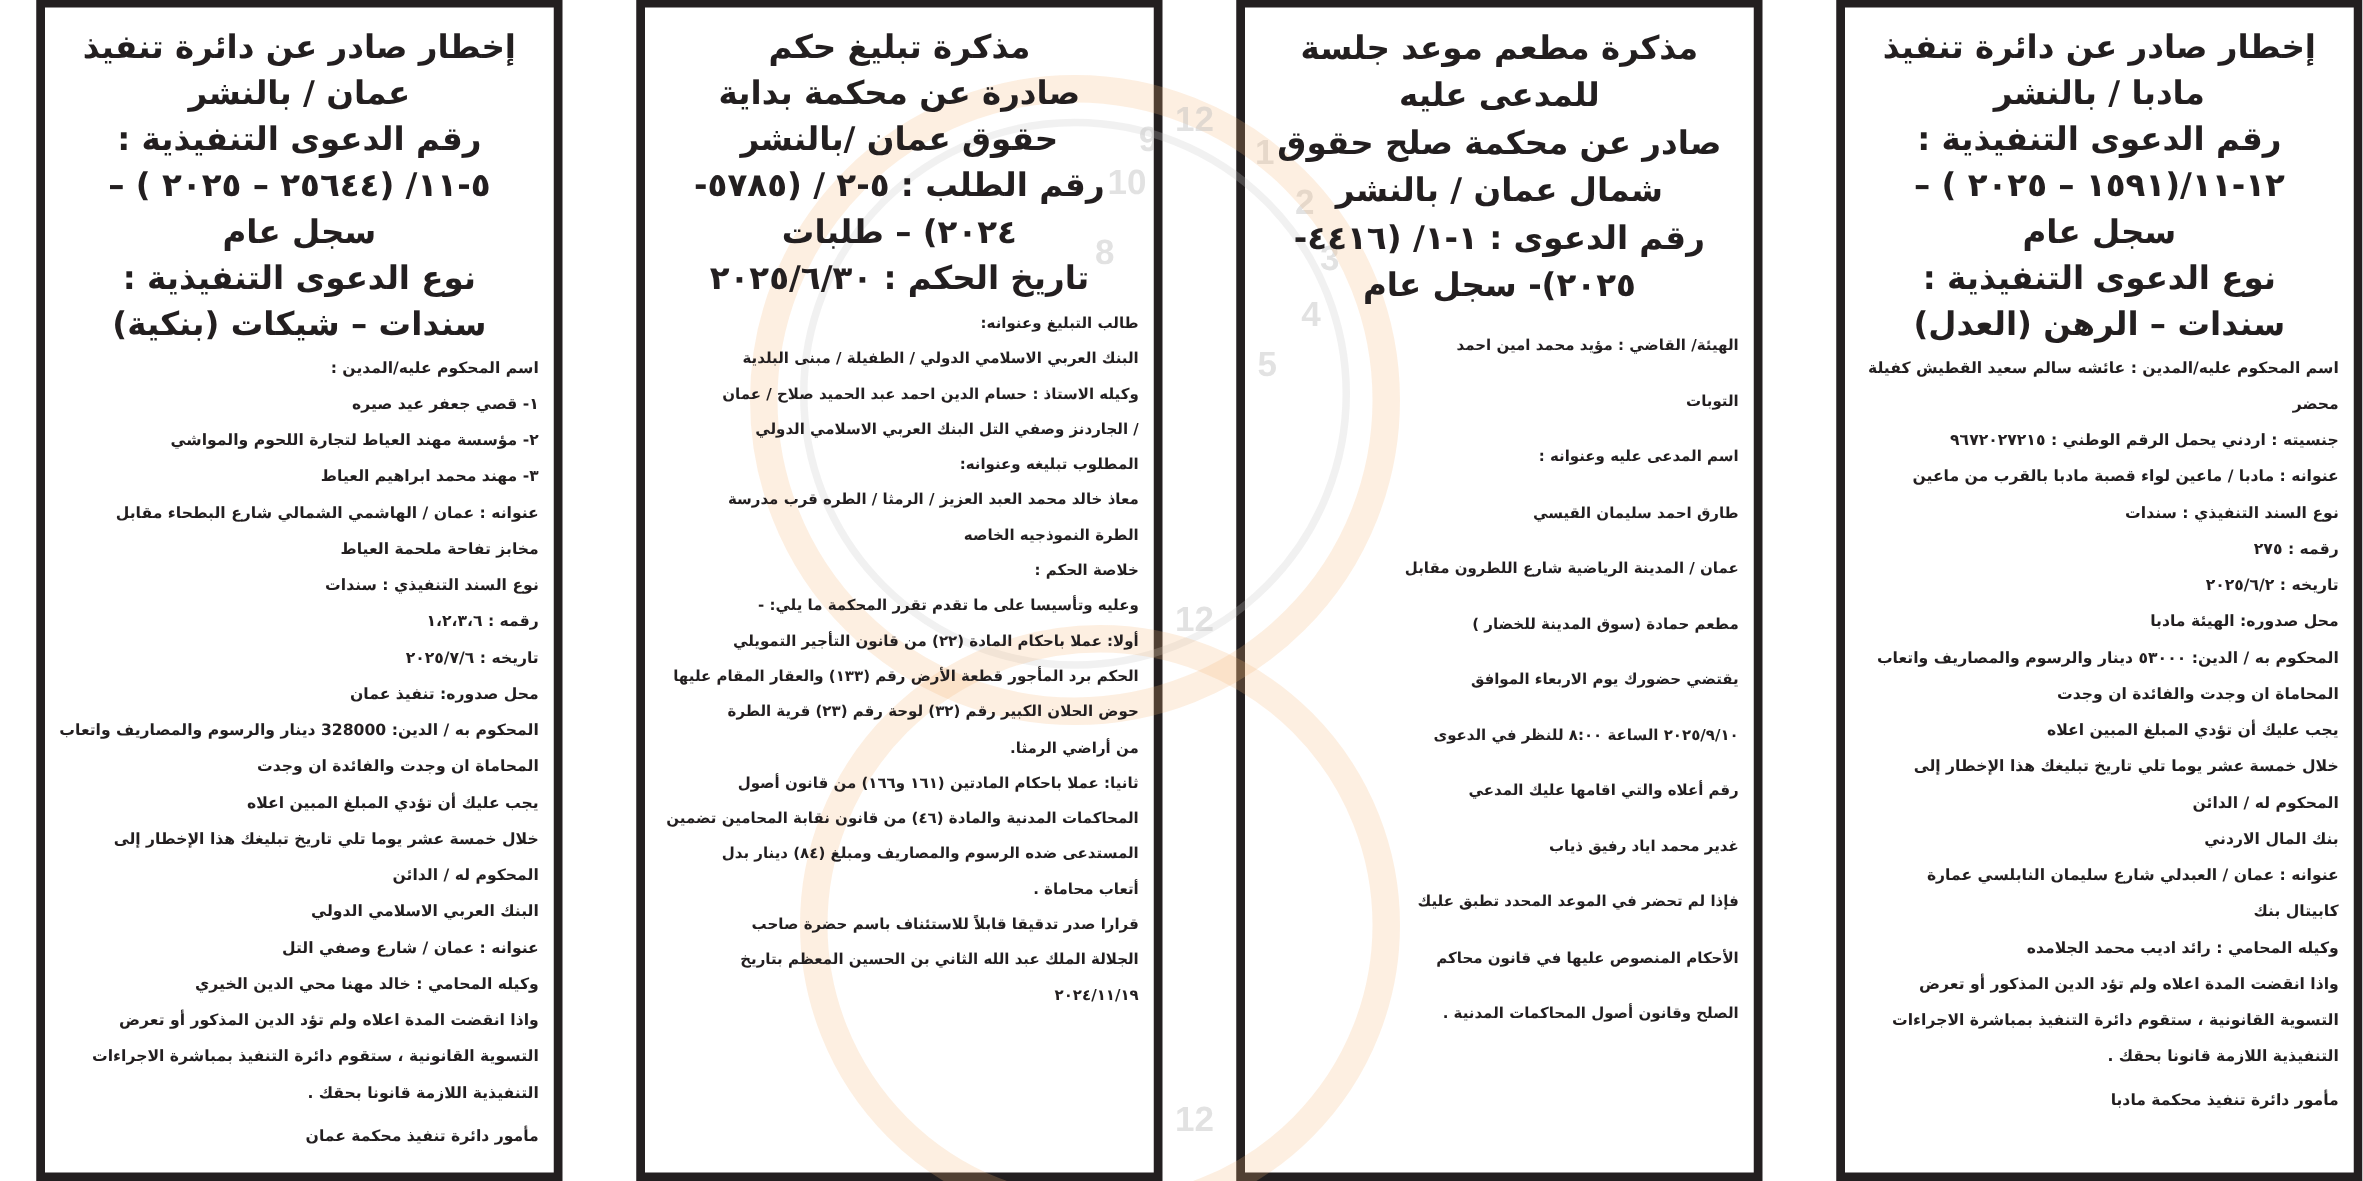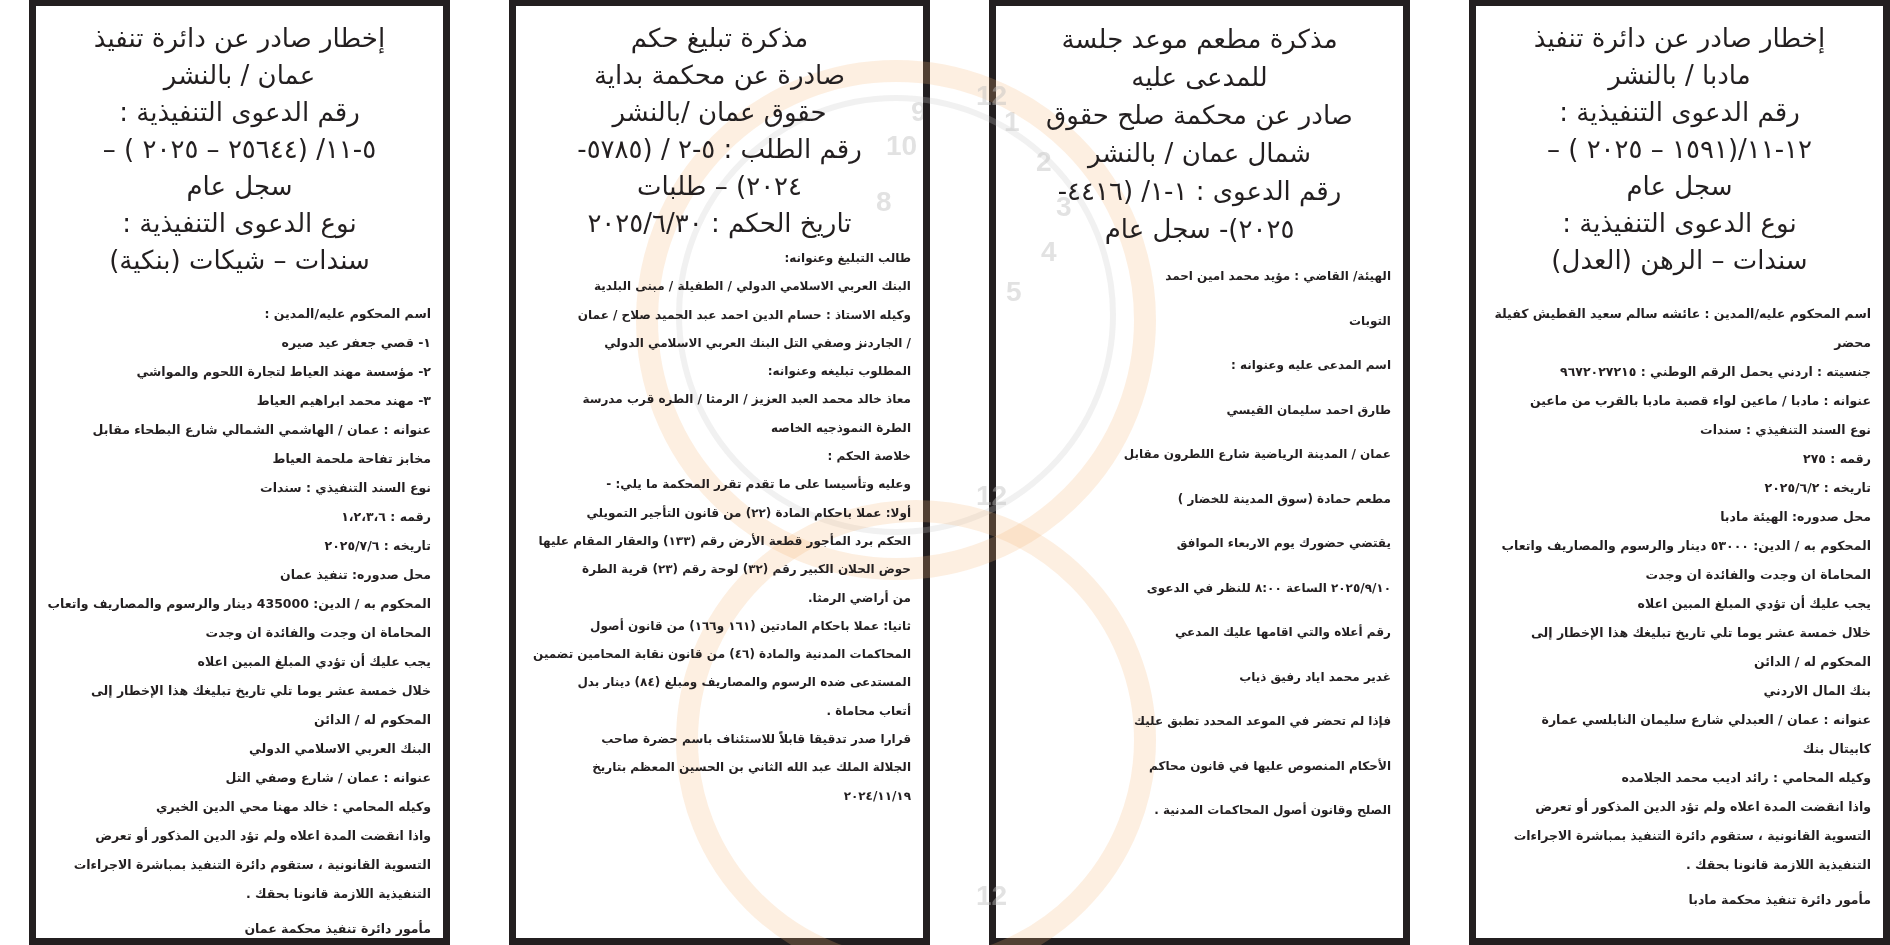--- a/index.html
+++ b/index.html
@@ -3,31 +3,31 @@
 <meta charset="utf-8">
 <style>
   html, body { margin:0; padding:0; }
   body { width:1890px; height:945px; background:#ffffff; position:relative; overflow:hidden; font-family:"DejaVu Sans", sans-serif; color:#231f20; }
   .panel { position:absolute; top:0; height:945px; box-sizing:border-box; border:7px solid #231f20; border-top-width:6px; background:#fff; overflow:hidden; }
   .panel.p1 { left:29px; width:421px; }
   .panel.p2 { left:509px; width:421px; }
   .panel.p3 { left:989px; width:421px; }
   .panel.p4 { left:1469px; width:421px; }
   .inner { position:relative; z-index:2; direction:rtl; padding:8px 12px 0 12px; }
-  .title { text-align:center; font-weight:normal; font-size:26px; line-height:37px; margin-top:6px; }
+  .title { text-align:center; font-weight:bold; font-size:26px; line-height:37px; margin-top:6px; }
   .title div { white-space:nowrap; }
-  .body { text-align:right; font-weight:bold; font-size:13.2px; line-height:28.8px; margin-top:20px; }
+  .body { text-align:right; font-weight:bold; font-size:13.2px; line-height:28.8px; margin-top:0; }
   .body div { white-space:nowrap; overflow:hidden; }
   .p2 .title { font-size:26px; line-height:37px; }
   .p2 .body { font-size:13.2px; line-height:28.5px; margin-top:2px; }
   .p3 .body { font-size:12px; line-height:44.5px; margin-top:6px; }
   .p3 .title { line-height:38px; }
   .sig { margin-top:6px; }
   
-  .wm { position:absolute; z-index:1; pointer-events:none;margin-left:36px; }
+  .wm { position:absolute; z-index:1; pointer-events:none; }
   .wm-ring { border-radius:50%; border:22px solid rgba(245,180,120,0.22); box-sizing:border-box; }
   .wm-clock { border-radius:50%; border:6px solid rgba(200,200,200,0.25); box-sizing:border-box; }
   .wm-num { position:absolute; font-size:28px; font-weight:bold; color:rgba(190,190,190,0.45); font-family:"Liberation Sans", sans-serif; }
 </style>
 </head>
 <body>
 
 <div class="wm wm-ring" style="left:600px; top:60px; width:520px; height:520px;"></div>
 <div class="wm wm-clock" style="left:640px; top:95px; width:440px; height:440px;"></div>
 <div class="wm wm-ring" style="left:640px; top:500px; width:480px; height:480px;"></div>
@@ -47,21 +47,21 @@
       <div>اسم المحكوم عليه/المدين :</div>
       <div>١- قصي جعفر عيد صيره</div>
       <div>٢- مؤسسة مهند العياط لتجارة اللحوم والمواشي</div>
       <div>٣- مهند محمد ابراهيم العياط</div>
       <div>عنوانه  :  عمان / الهاشمي الشمالي شارع البطحاء مقابل</div>
       <div>مخابز تفاحة ملحمة العياط</div>
       <div>نوع السند التنفيذي : سندات</div>
       <div>رقمه : ١،٢،٣،٦</div>
       <div>تاريخه : ٢٠٢٥/٧/٦</div>
       <div>محل صدوره: تنفيذ عمان</div>
-      <div>المحكوم به / الدين: 435000  دينار والرسوم والمصاريف واتعاب</div>
+      <div>المحكوم به / الدين: 328000  دينار والرسوم والمصاريف واتعاب</div>
       <div>المحاماة ان وجدت والفائدة ان وجدت</div>
       <div>يجب عليك أن تؤدي المبلغ المبين اعلاه</div>
       <div>خلال خمسة عشر يوما تلي تاريخ تبليغك هذا الإخطار إلى</div>
       <div>المحكوم له / الدائن</div>
       <div>البنك العربي الاسلامي الدولي</div>
       <div>عنوانه : عمان / شارع وصفي التل</div>
       <div>وكيله المحامي : خالد مهنا محي الدين الخيري</div>
       <div>واذا انقضت المدة اعلاه ولم تؤد الدين المذكور أو تعرض</div>
       <div>التسوية القانونية ، ستقوم دائرة التنفيذ بمباشرة الاجراءات</div>
       <div>التنفيذية اللازمة قانونا بحقك .</div>

